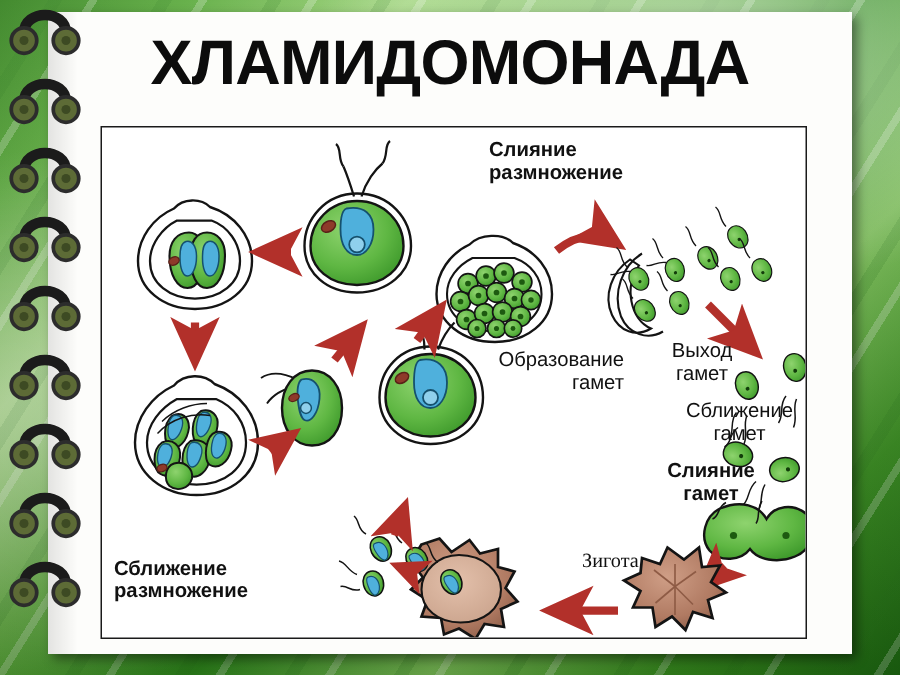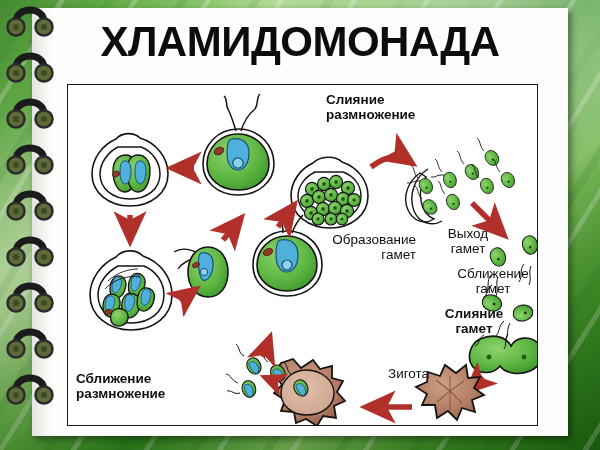--- a/index.html
+++ b/index.html
@@ -120,21 +120,21 @@
     font-family: "Liberation Sans", sans-serif;
     line-height: 1.08;
     white-space: pre-line;
   }
   .lbl-sexual   { left: 258px; top: 8px;  font-size: 13.5px; font-weight: bold; text-align: left; }
   .lbl-gamform  { left: 228px; top: 148px; font-size: 13.5px; text-align: right; width: 120px; }
   .lbl-gamout   { left: 363px; top: 142px; font-size: 13.5px; text-align: center; width: 74px; }
   .lbl-gamappr  { left: 372px; top: 182px; font-size: 13.5px; text-align: center; width: 106px; }
   .lbl-gamfuse  { left: 358px; top: 222px; font-size: 13.5px; text-align: center; width: 96px; font-weight: bold; }
   .lbl-zygoterm { left: 258px; top: 240px; font-size: 13.5px; text-align: center; width: 130px; }
-  .lbl-zygote   { left: 320px; top: 282px; font-size: 13.5px; text-align: right; }
+  .lbl-zygote   { left: 320px; top: 282px; font-size: 13.5px; text-align: right; font-family: Liberation Serif, serif; }
   .lbl-asexual  { left: 8px;  top: 287px; font-size: 13.5px; font-weight: bold; text-align: left; }
 </style>
 </head>
 <body>
 
 <div id="slide">
 
   <div class="bg-green"></div>
   <div class="bg-stripes"></div>
   <div class="bg-sheen"></div>

